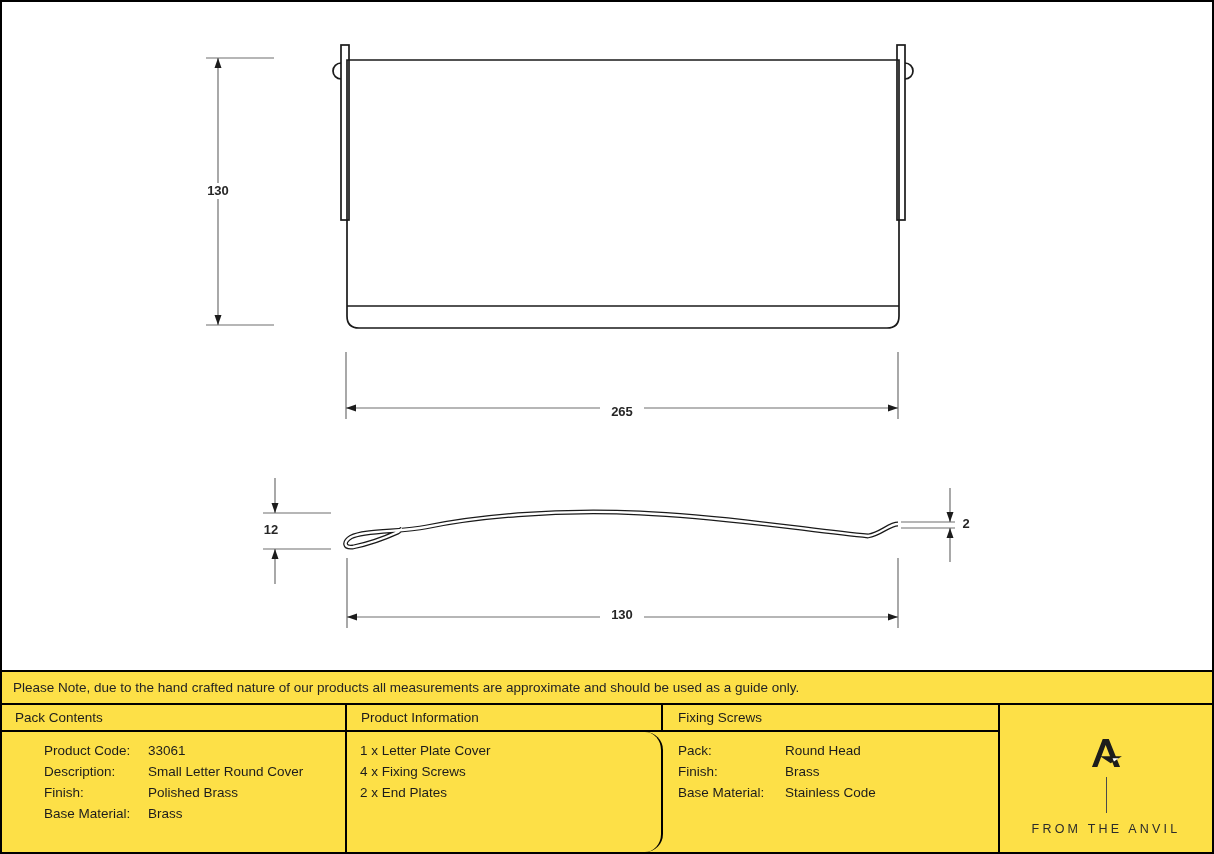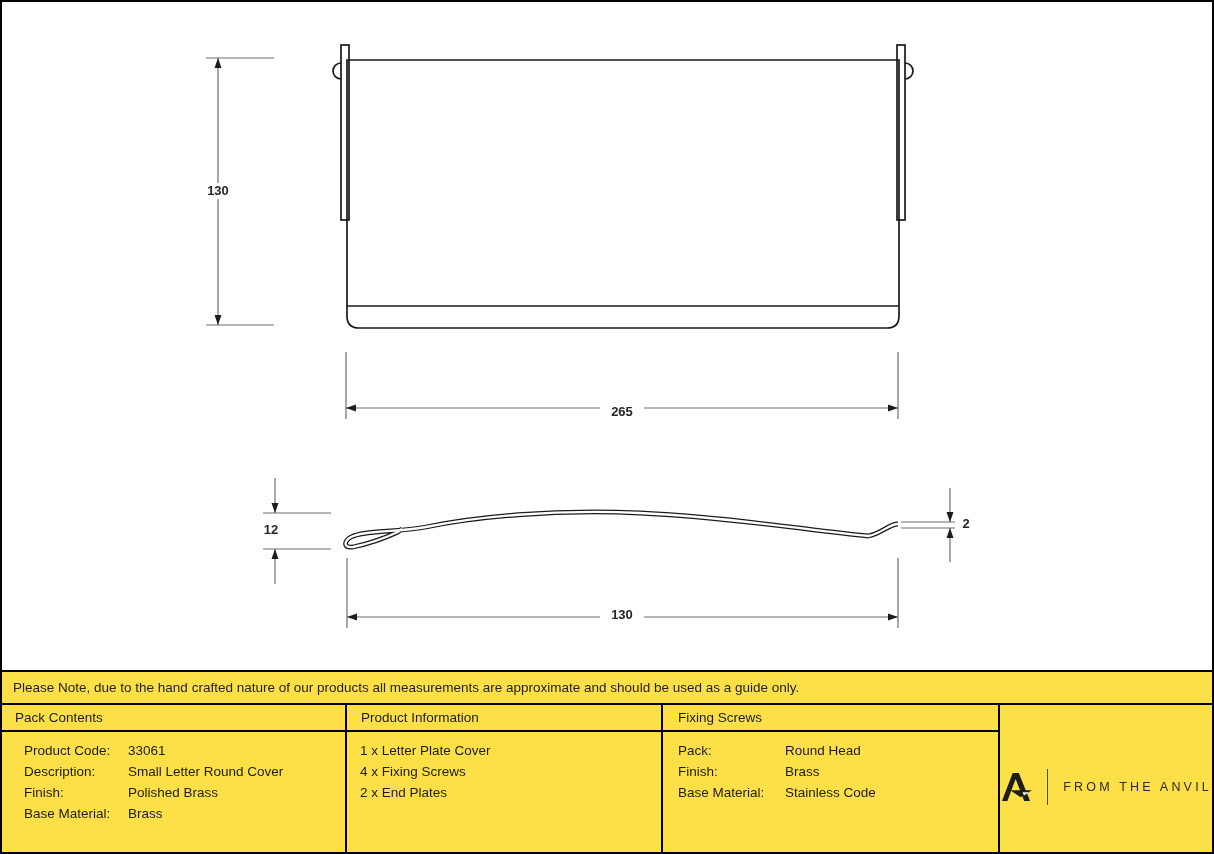--- a/index.html
+++ b/index.html
@@ -17,31 +17,31 @@
             padding-left:11px;font-size:13.5px;color:#232323;}
 
   
   .spec{display:grid;grid-template-columns:345px 316px 337px 1fr;grid-template-rows:27px 1fr;height:147px;}
   .hcell{border-right:2px solid #000;border-bottom:2px solid #000;display:flex;align-items:center;
          font-size:13.5px;color:#1c1c1c;}
   .hcell.c1{padding-left:14px;}
   .hcell.c2{padding-left:13px;}
   .hcell.c3{padding-left:15px;}
   .bcell{border-right:2px solid #000;font-size:13.5px;color:#1c1c1c;}
-  .bcell.c1{grid-column:1;padding:8px 0 0 22px;}
-  .bcell.c2{grid-column:2;padding:8px 0 0 13px;}
+  .bcell.c1{grid-column:1;padding:8px 0 0 6px;margin-left:36px;}
+  .bcell.c2{grid-column:2;padding:8px 0 0 13px;border-radius:18px;}
   .bcell.c3{grid-column:3;padding:8px 0 0 15px;}
   .kv{display:flex;line-height:21px;}
   .c1 .kv .k{flex:0 0 104px;}
   .c3 .kv .k{flex:0 0 107px;}
   .item{line-height:21px;}
 
   
-  .logo-cell{grid-column:4;grid-row:1 / 3;display:flex;align-items:center;justify-content:space-between;
-             gap:9px;padding-top:16px;}
+  .logo-cell{grid-column:4;grid-row:1 / 3;display:flex;align-items:center;justify-content:center;
+             gap:9px;padding-top:16px;flex-direction:column;}
   .logo-divider{width:1px;height:36px;background:#4a4a4a;}
   .brand-text{font-size:12.5px;letter-spacing:3.2px;color:#2b2b2b;font-weight:500;white-space:nowrap;}
 </style>
 </head>
 <body>
 
 <div class="page">
 
   <div class="drawing">
     <svg viewBox="2 2 1210 668">

